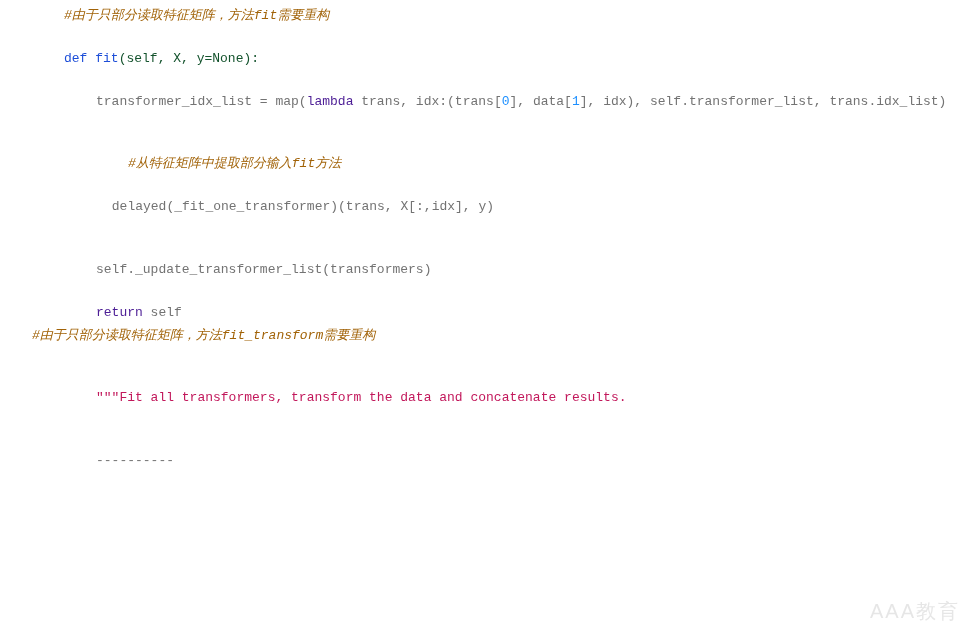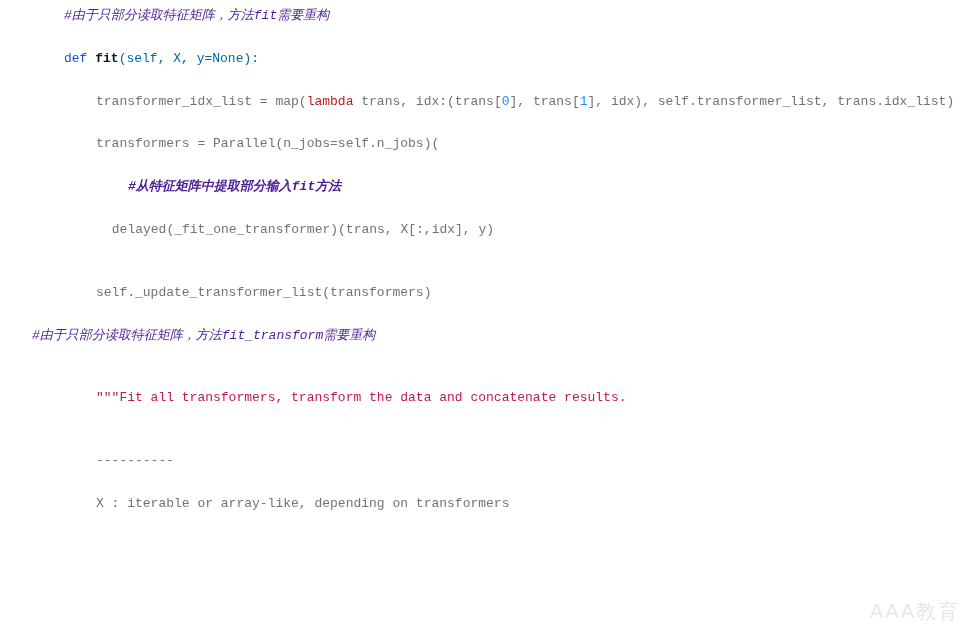--- a/index.html
+++ b/index.html
@@ -10,33 +10,33 @@
     line-height: 1.6;
     padding: 6px 0 0 32px;
     color: #333;
     width: 966px;
     height: 629px;
     overflow: hidden;
     position: relative;
   }
   .line { white-space: pre; margin-bottom: 2px; }
   .blank { height: 20px; }
-  .comment { color: #4c1d95; font-style: italic; }
+  .comment { color: #a16207; font-style: italic; }
   .kw { color: #1d4ed8; }
-  .kw2 { color: #b91c1c; }
-  .def-name { color: #0f172a; font-weight: bold; }
+  .kw2 { color: #4c1d95; }
+  .def-name { color: #1d4ed8; }
   .num { color: #1e90ff; }
   .str { color: #c2185b; }
-  .punct { color: #0369a1; }
+  .punct { color: #14532d; }
   .plain { color: #737373; }
   .indent0 { padding-left: 0; }
   .indent1 { padding-left: 32px; }
   .indent2 { padding-left: 64px; }
   .indent2b { padding-left: 72px; }
-  .indent3 { padding-left: 96px; font-weight: bold; }
+  .indent3 { padding-left: 96px; }
   .watermark {
     position: absolute;
     right: 6px;
     bottom: 2px;
     font-family: sans-serif;
     font-size: 20px;
     font-weight: 300;
     letter-spacing: 2px;
     color: rgba(200,200,200,0.45);
     pointer-events: none;
@@ -47,48 +47,47 @@
 <body>
 
 <div>
 
 <div class="line indent1"><span class="comment">#由于只部分读取特征矩阵，方法fit需要重构</span></div>
 <div class="blank"></div>
 
 <div class="line indent1"><span class="kw">def</span><span class="plain"> </span><span class="def-name">fit</span><span class="punct">(self, X, y=None):</span></div>
 <div class="blank"></div>
 
-<div class="line indent2"><span class="plain">transformer_idx_list = map(</span><span class="kw2">lambda</span><span class="plain"> trans, idx:(trans[</span><span class="num">0</span><span class="plain">], trans[</span><span class="num">1</span><span class="plain">], idx), self.transformer_list, trans.idx_list)</span></div>
+<div class="line indent2"><span class="plain">transformer_idx_list = map(</span><span class="kw2">lambda</span><span class="plain"> trans, idx:(trans[</span><span class="num">0</span><span class="plain">], data[</span><span class="num">1</span><span class="plain">], idx), self.transformer_list, trans.idx_list)</span></div>
 <div class="blank"></div>
 
-<div class="line indent2"><span class="plain">transformers = Parallel(n_jobs=self.n_jobs)(</span></div>
 <div class="blank"></div>
 
 <div class="line indent3"><span class="comment">#从特征矩阵中提取部分输入fit方法</span></div>
 <div class="blank"></div>
 
 <div class="line indent2b"><span class="plain"> delayed(_fit_one_transformer)(trans, X[:,idx], y)</span></div>
 <div class="blank"></div>
 
 <div class="blank"></div>
 
 <div class="line indent2"><span class="plain">self._update_transformer_list(transformers)</span></div>
 <div class="blank"></div>
 
+<div class="line indent2"><span class="kw2">return</span><span class="plain"> self</span></div>
 
 <div class="line indent0"><span class="comment">#由于只部分读取特征矩阵，方法fit_transform需要重构</span></div>
 <div class="blank"></div>
 
 <div class="blank"></div>
 
 <div class="line indent2"><span class="str">"""Fit all transformers, transform the data and concatenate results.</span></div>
 <div class="blank"></div>
 
 <div class="blank"></div>
 
 <div class="line indent2"><span class="plain">----------</span></div>
 <div class="blank"></div>
 
-<div class="line indent2"><span class="plain">X : iterable or array-like, depending on transformers</span></div>
 
 </div>
 
 <div class="watermark">AAA教育</div>
 
 </body></html>

